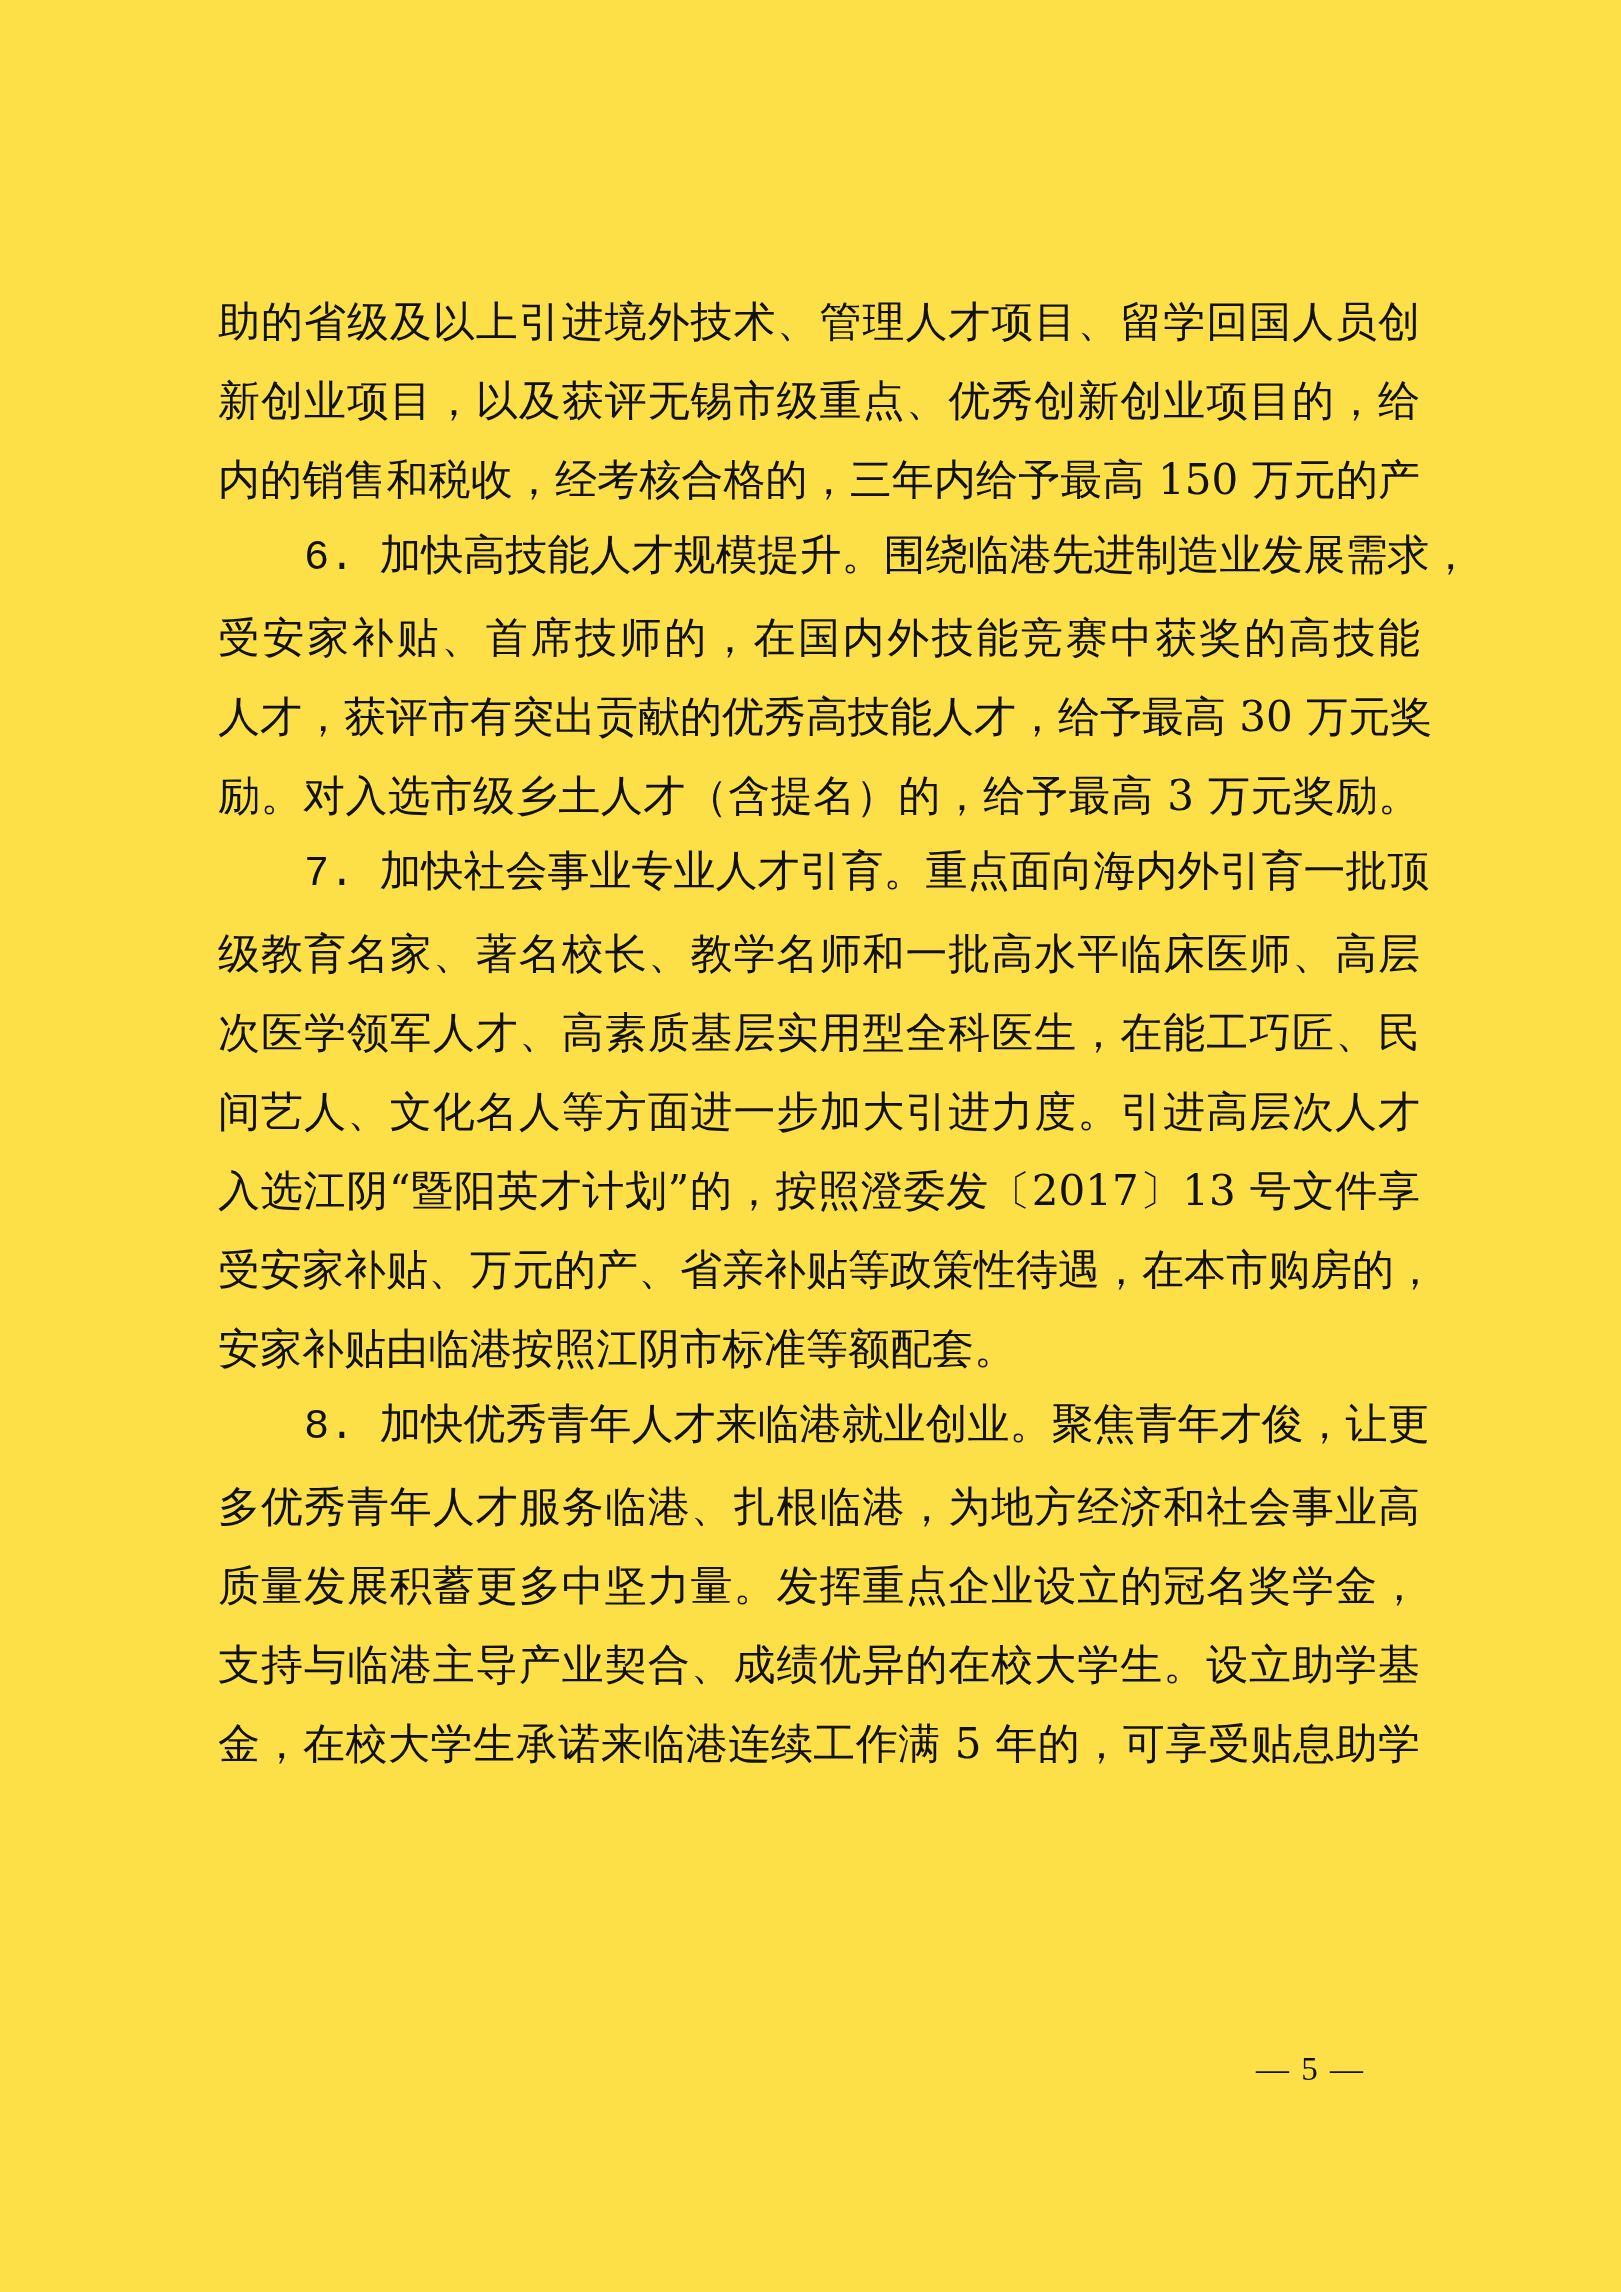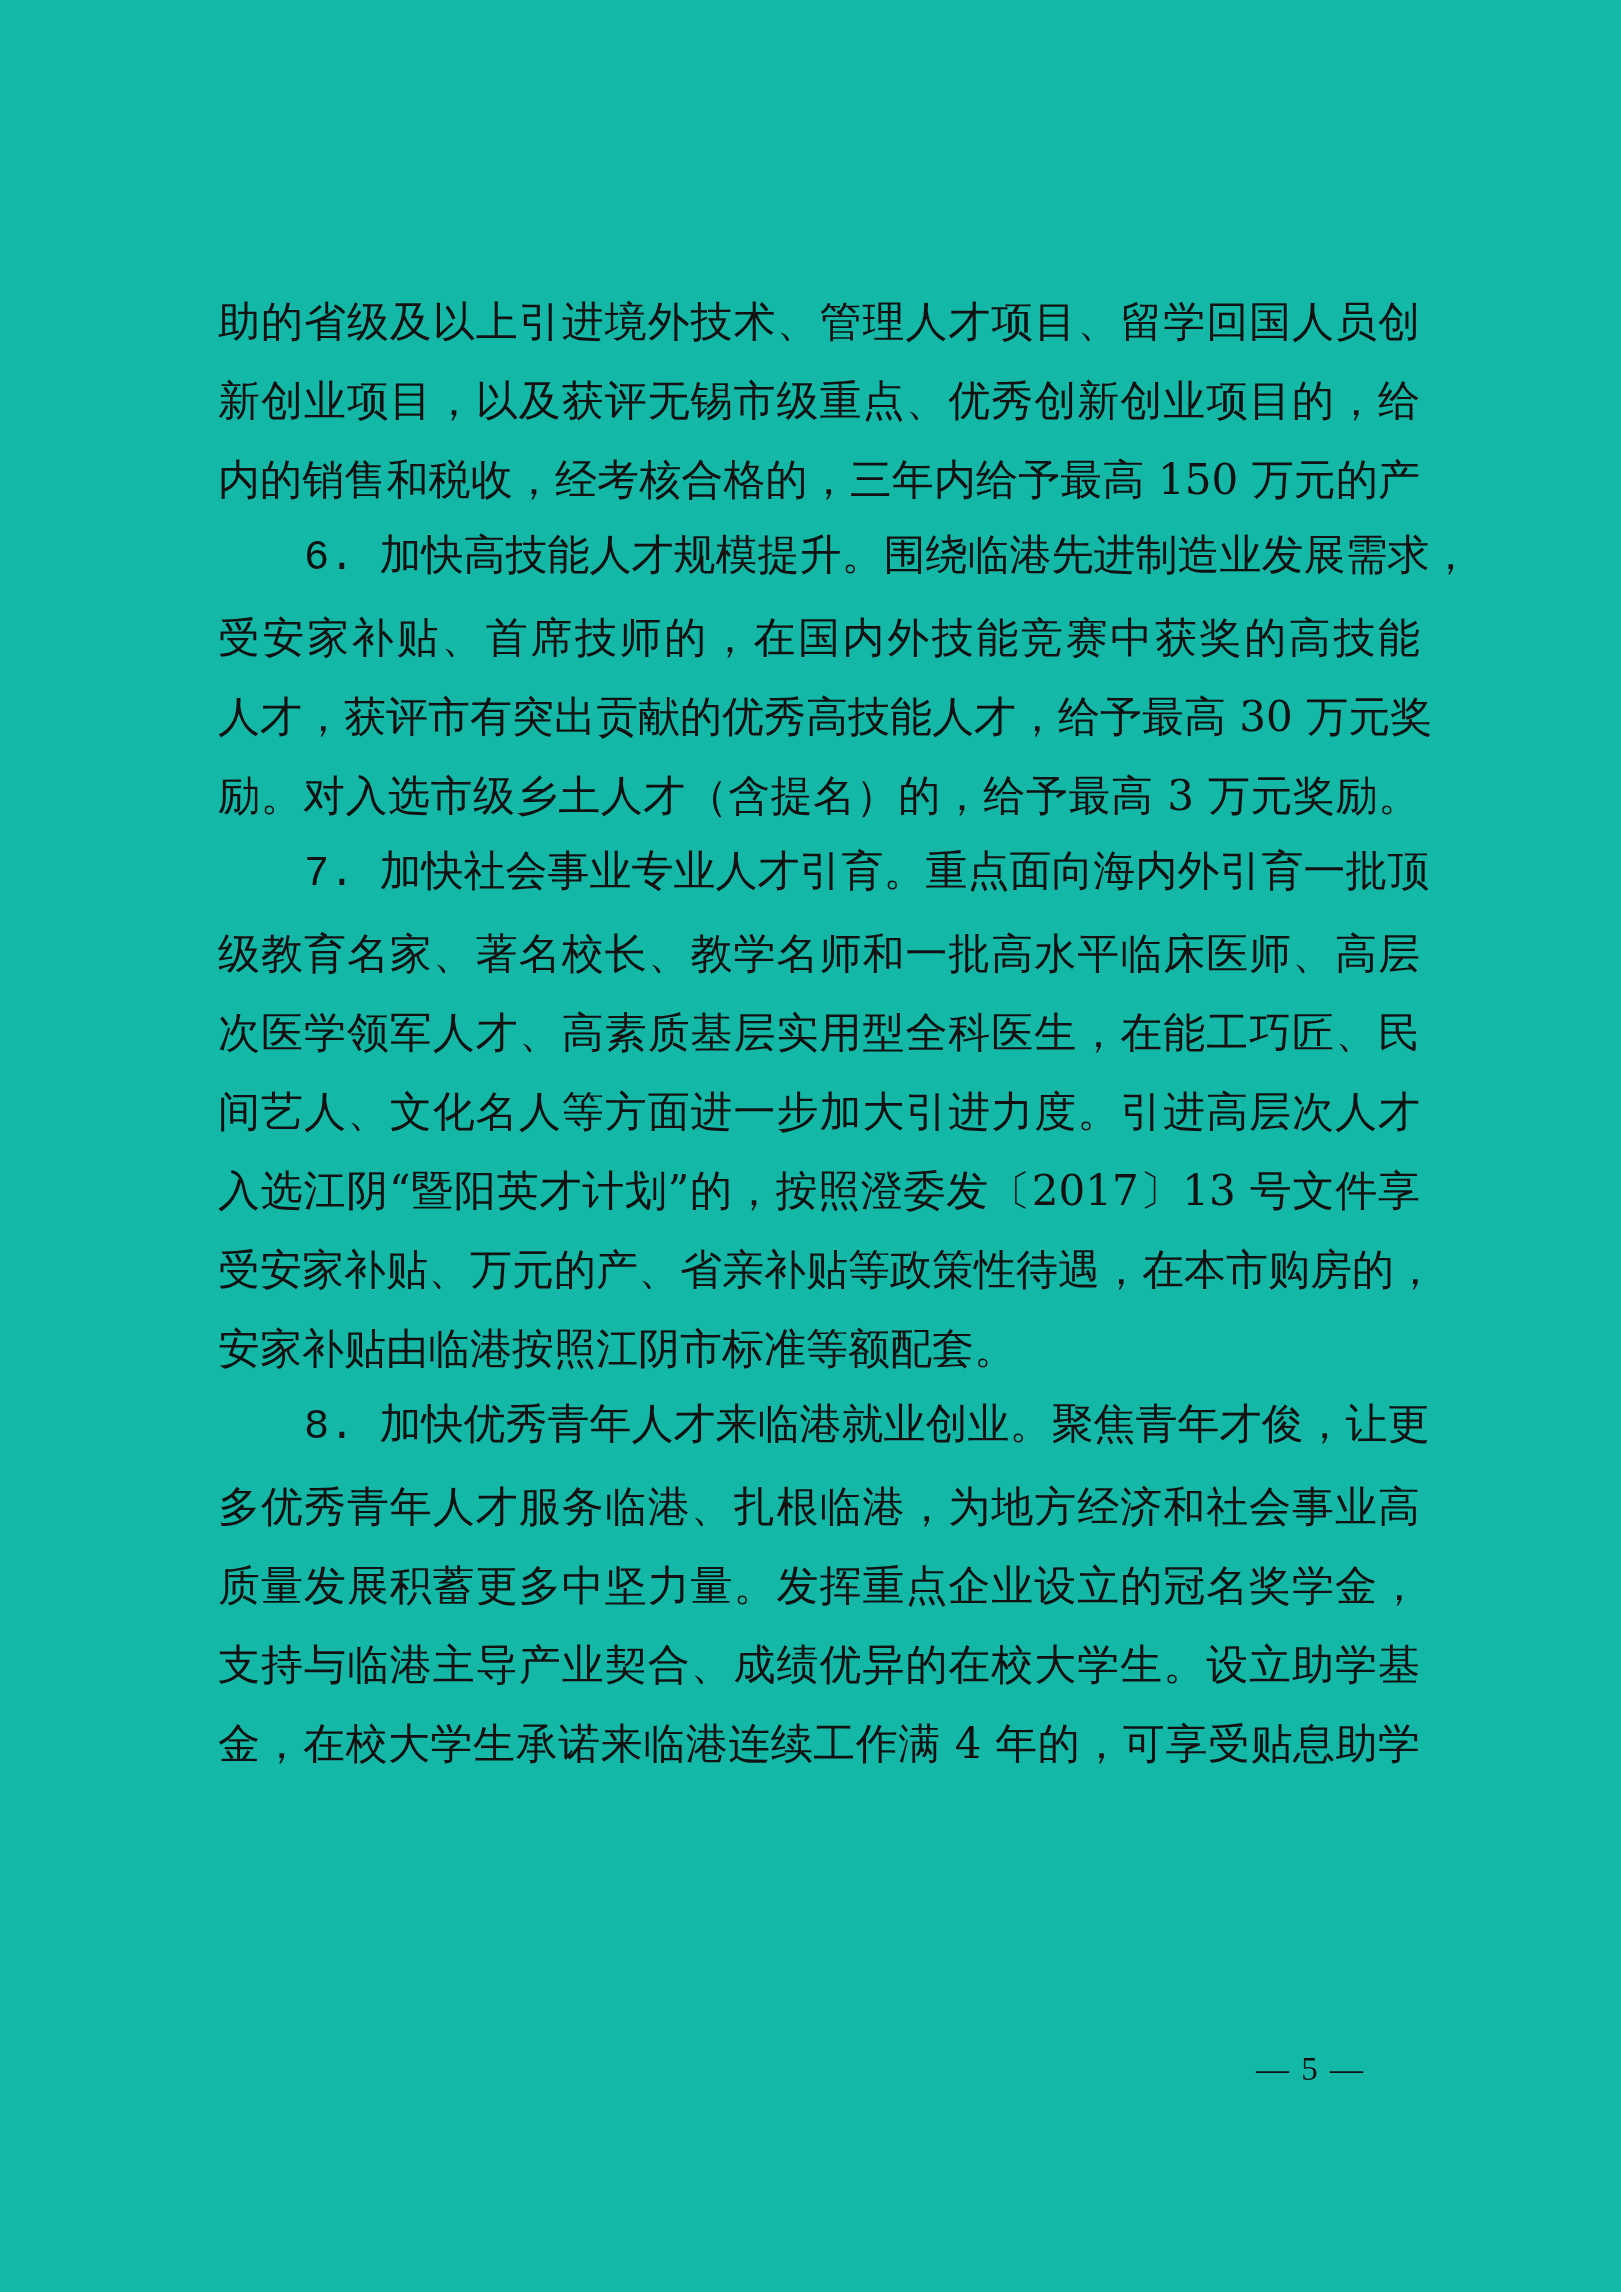--- a/index.html
+++ b/index.html
@@ -13,21 +13,21 @@
       position: relative;
       overflow: hidden;
       font-family: "DejaVu Serif", "Liberation Serif", serif;
       color: #111111;
     }
     .page {
       position: absolute;
       left: 0; top: 0;
       width: 1621px;
       height: 2293px;
-      background: #14b8a6;
+      background: #fde047;
     }
     .body-text {
       position: absolute;
       left: 218px;
       top: 294px;
       width: 1202px;
     }
     .line {
       display: block;
       height: 79px;
@@ -85,19 +85,19 @@
       <span class="line">入选江阴“暨阳英才计划”的，按照澄委发〔2017〕13 号文件享</span>
       <span class="line">受安家补贴、万元的产、省亲补贴等政策性待遇，在本市购房的，</span>
       <span class="line last">安家补贴由临港按照江阴市标准等额配套。</span>
     </div>
 
     <div class="paragraph">
       <span class="line indent">8. 加快优秀青年人才来临港就业创业。聚焦青年才俊，让更</span>
       <span class="line">多优秀青年人才服务临港、扎根临港，为地方经济和社会事业高</span>
       <span class="line">质量发展积蓄更多中坚力量。发挥重点企业设立的冠名奖学金，</span>
       <span class="line">支持与临港主导产业契合、成绩优异的在校大学生。设立助学基</span>
-      <span class="line">金，在校大学生承诺来临港连续工作满 4 年的，可享受贴息助学</span>
+      <span class="line">金，在校大学生承诺来临港连续工作满 5 年的，可享受贴息助学</span>
     </div>
   </div>
 
   <div class="page-number">— 5 —</div>
 </div>
 
 
 </body></html>

